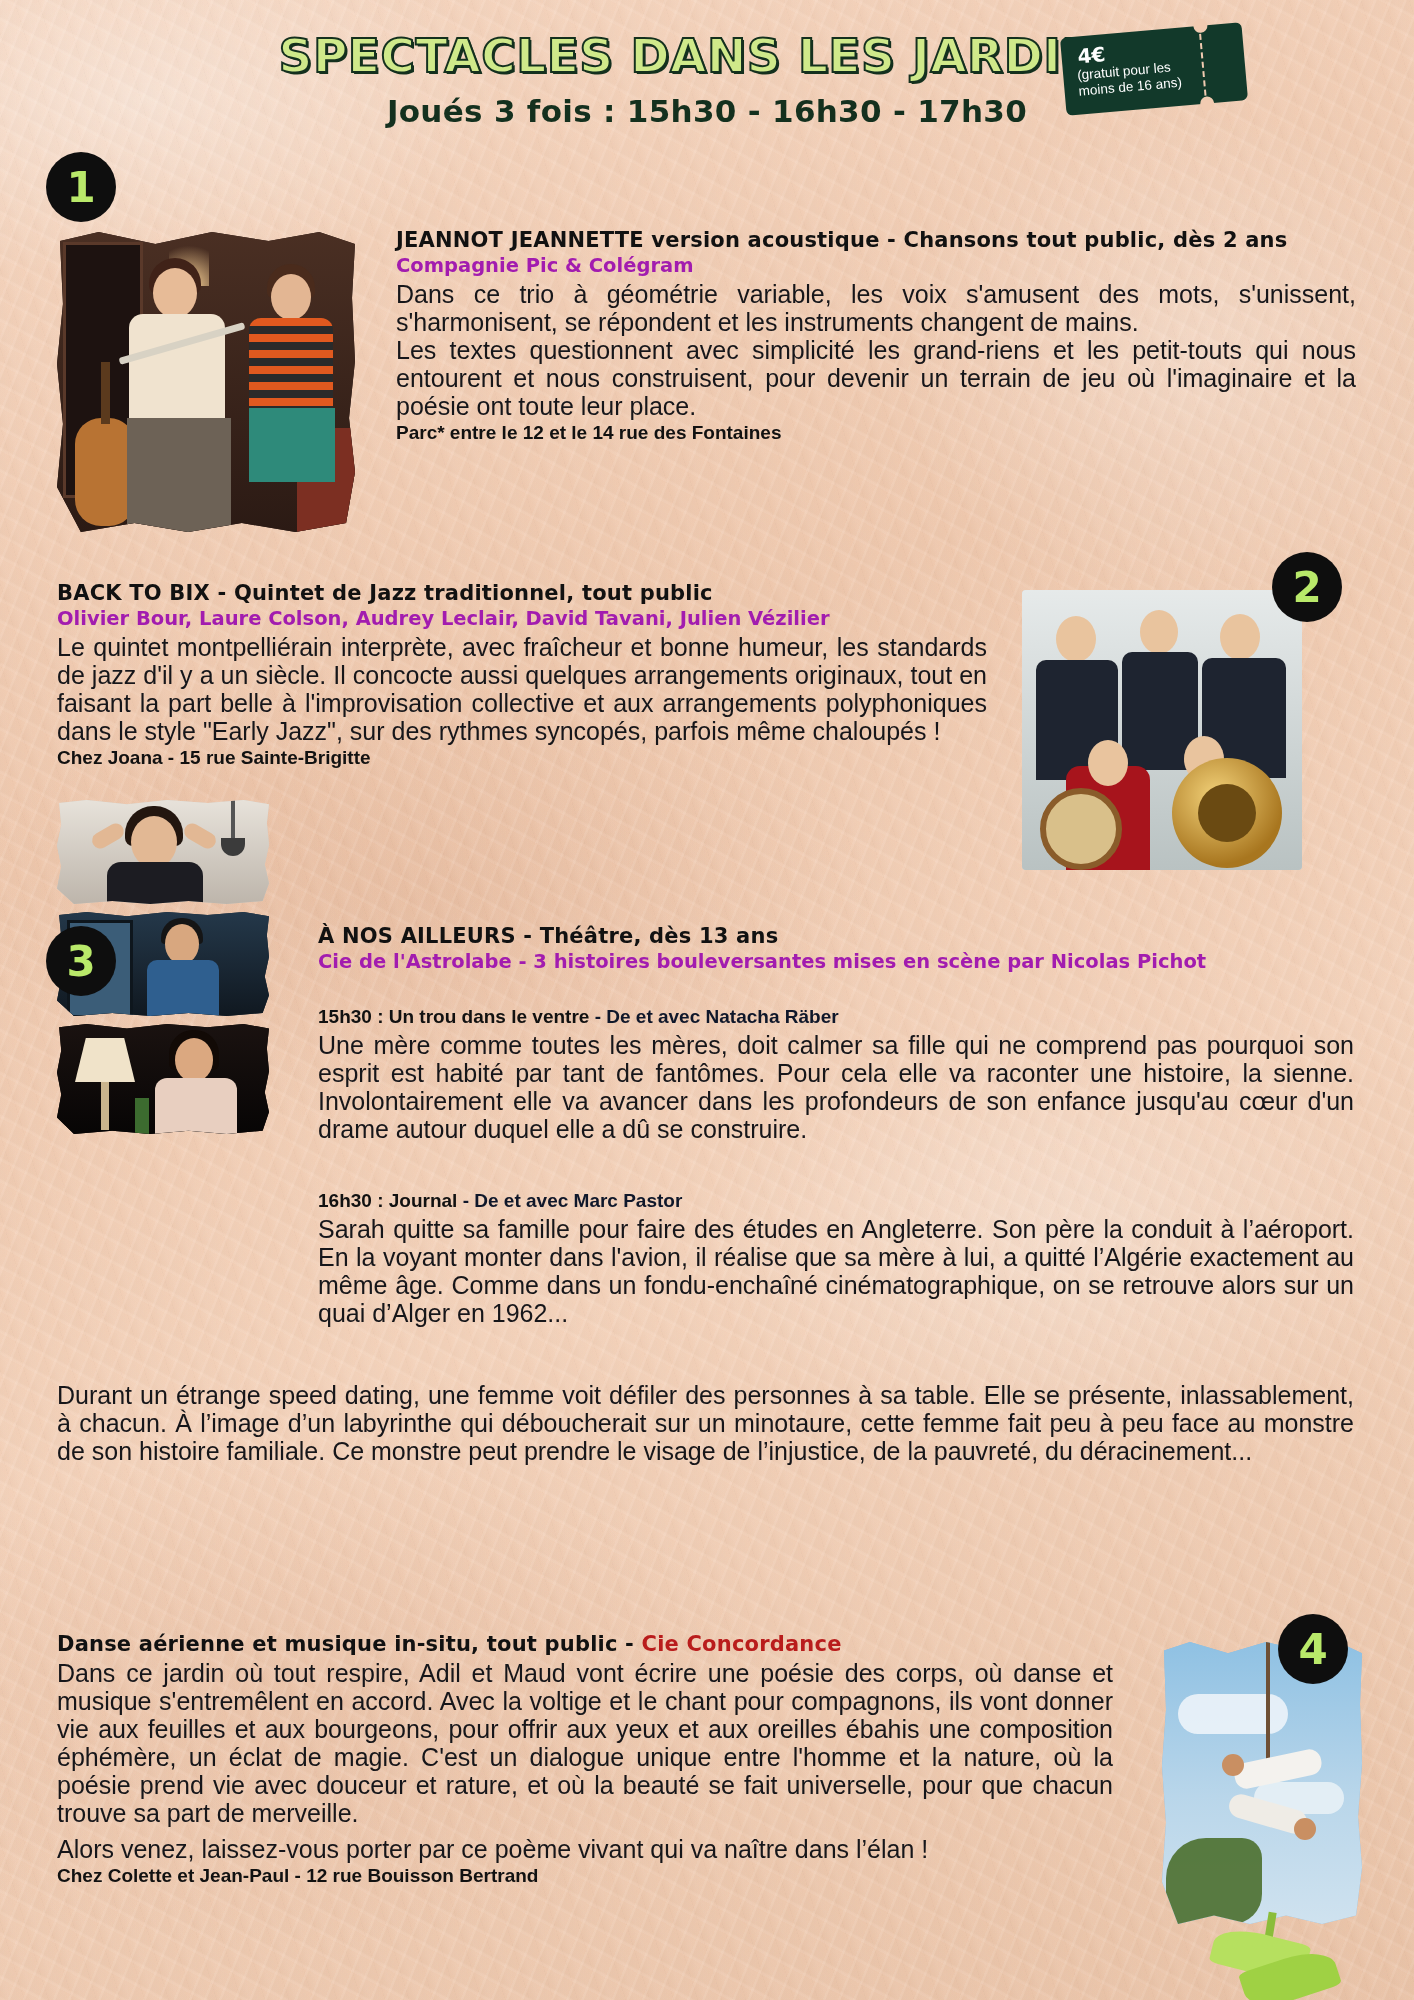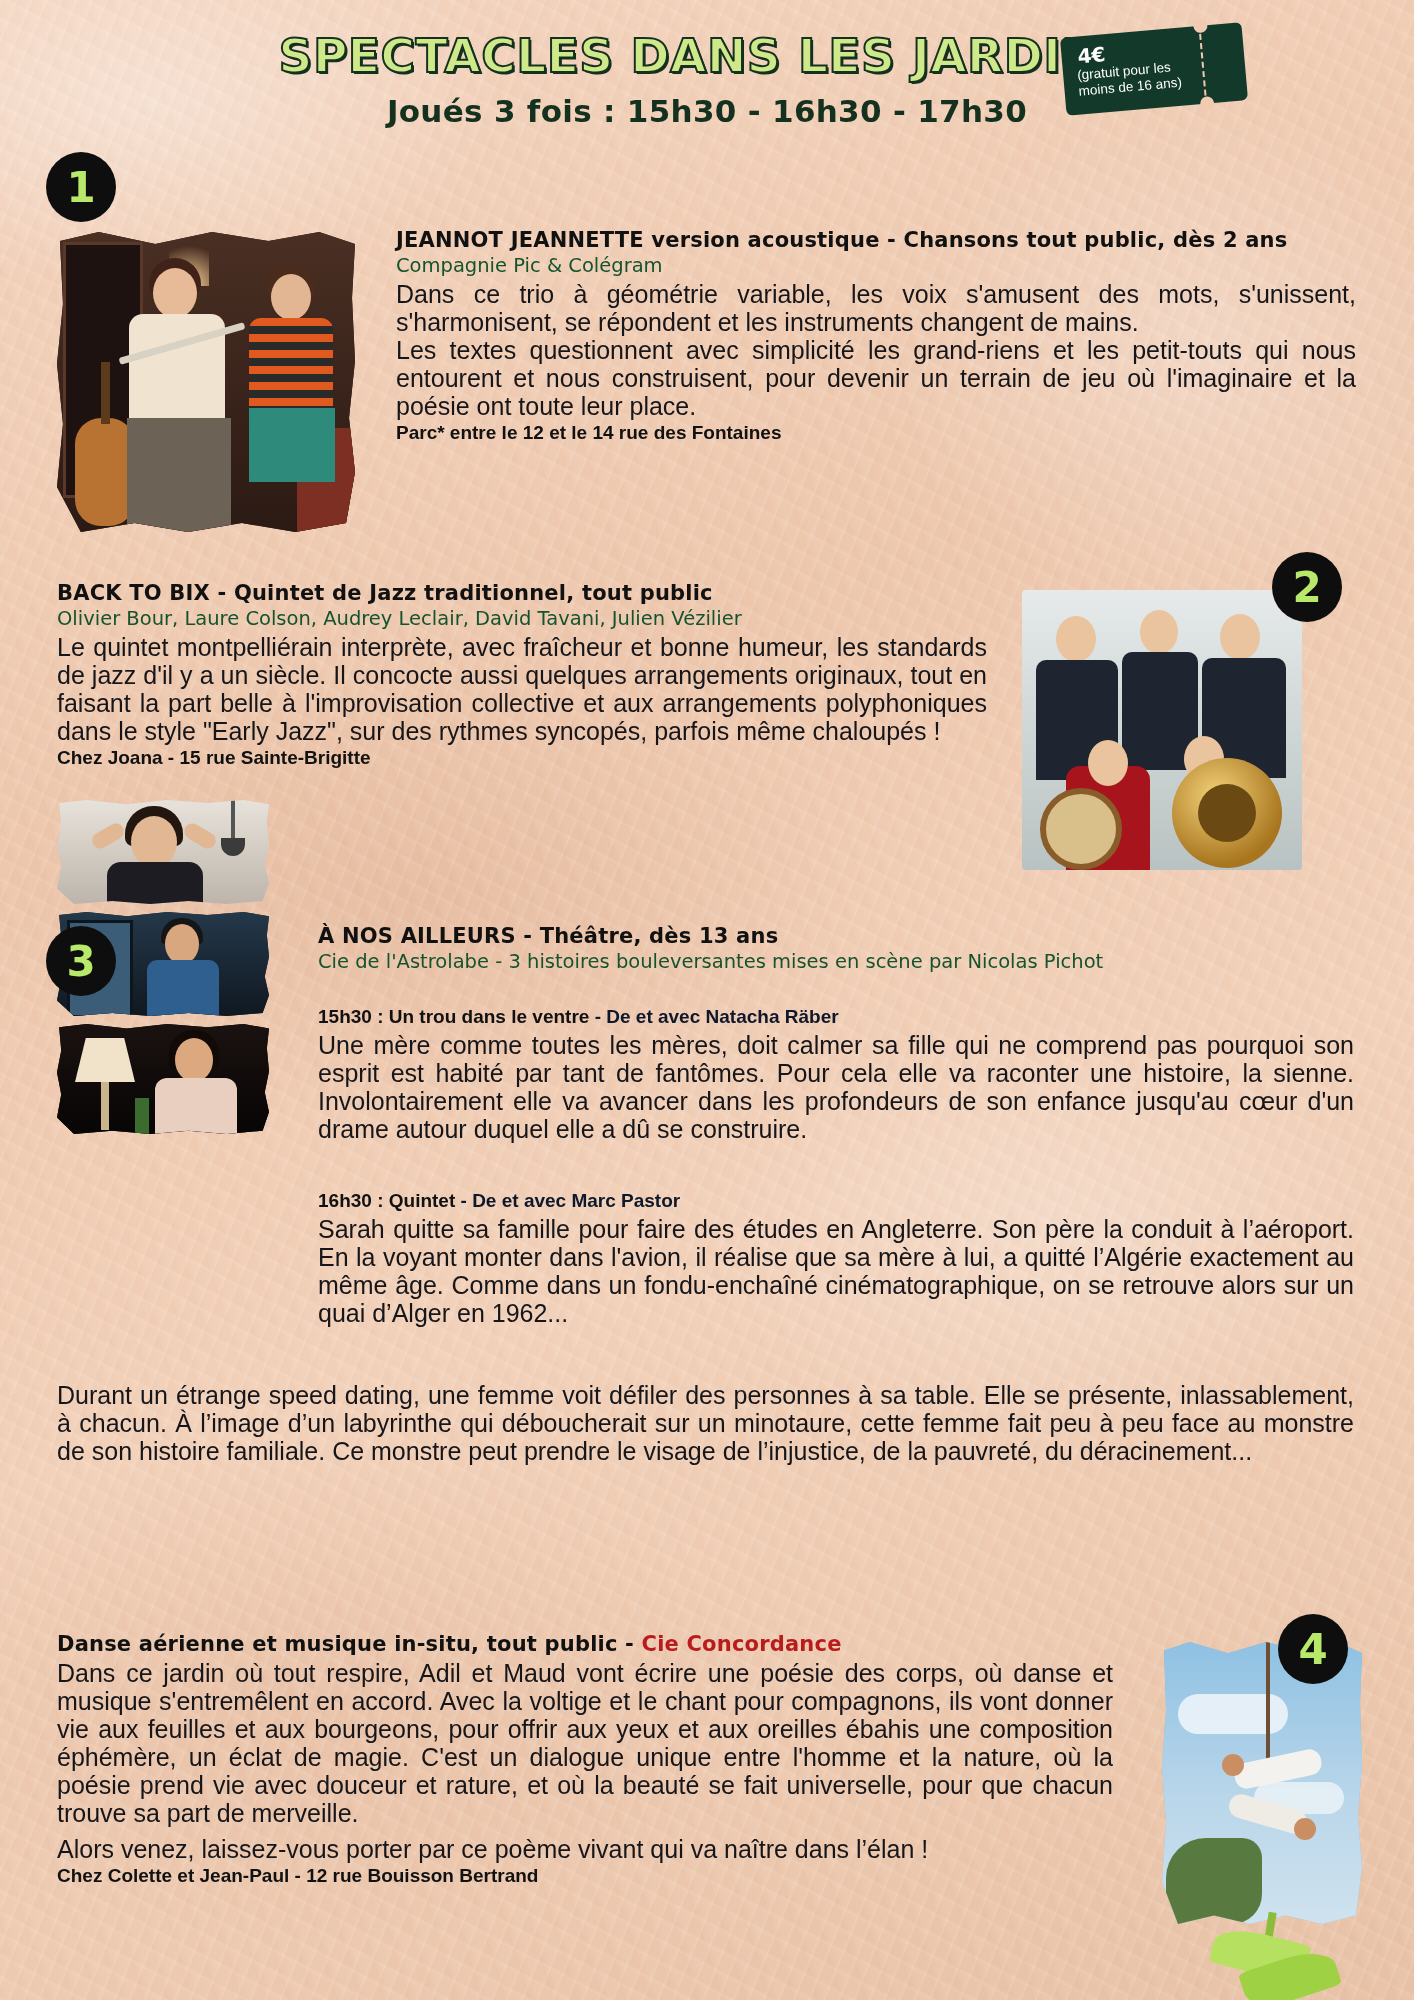--- a/index.html
+++ b/index.html
@@ -191,23 +191,23 @@
   .block { position: absolute; }
   .h-title {
     font-family: "DejaVu Sans", sans-serif;
     font-weight: bold;
     font-size: 21px;
     color: #111;
     letter-spacing: .2px;
   }
   .h-green {
     font-family: "DejaVu Sans", sans-serif;
-    font-weight: normal;
+    font-weight: bold;
     font-size: 19.5px;
-    color: #14532d;
+    color: #a21caf;
     margin-top: 2px;
   }
   .green-inline { color: #b91c1c; }
   .body-txt {
     font-size: 25px;
     line-height: 28px;
     text-align: justify;
     color: #16161a;
     margin-top: 3px;
   }
@@ -335,21 +335,21 @@
   <div class="block" style="top:1006px; left:318px; width:1036px;">
     <div class="sub-h" style="margin-top:0;">
       <span>15h30 : Un trou dans le ventre</span>
       <span class="g">- De et avec Natacha Räber</span>
     </div>
     <div class="body-txt">Une mère comme toutes les mères, doit calmer sa fille qui ne comprend pas pourquoi son esprit est habité par tant de fantômes. Pour cela elle va raconter une histoire, la sienne. Involontairement elle va avancer dans les profondeurs de son enfance jusqu'au cœur d'un drame autour duquel elle a dû se construire.</div>
   </div>
 
   <div class="block" style="top:1190px; left:318px; width:1036px;">
     <div class="sub-h" style="margin-top:0;">
-      <span>16h30 : Quintet</span>
+      <span>16h30 : Journal</span>
       <span class="g">- De et avec Marc Pastor</span>
     </div>
     <div class="body-txt">Sarah quitte sa famille pour faire des études en Angleterre. Son père la conduit à l’aéroport. En la voyant monter dans l'avion, il réalise que sa mère à lui, a quitté l’Algérie exactement au même âge. Comme dans un fondu-enchaîné cinématographique, on se retrouve alors sur un quai d’Alger en 1962...</div>
   </div>
 
   <div class="block" style="top:1378px; left:57px; width:1297px;">
     <div class="body-txt">Durant un étrange speed dating, une femme voit défiler des personnes à sa table. Elle se présente, inlassablement, à chacun. À l’image d’un labyrinthe qui déboucherait sur un minotaure, cette femme fait peu à peu face au monstre de son histoire familiale. Ce monstre peut prendre le visage de l’injustice, de la pauvreté, du déracinement...</div>
   </div>
 
   <div class="badge" style="top:1614px; left:1278px;">4</div>

